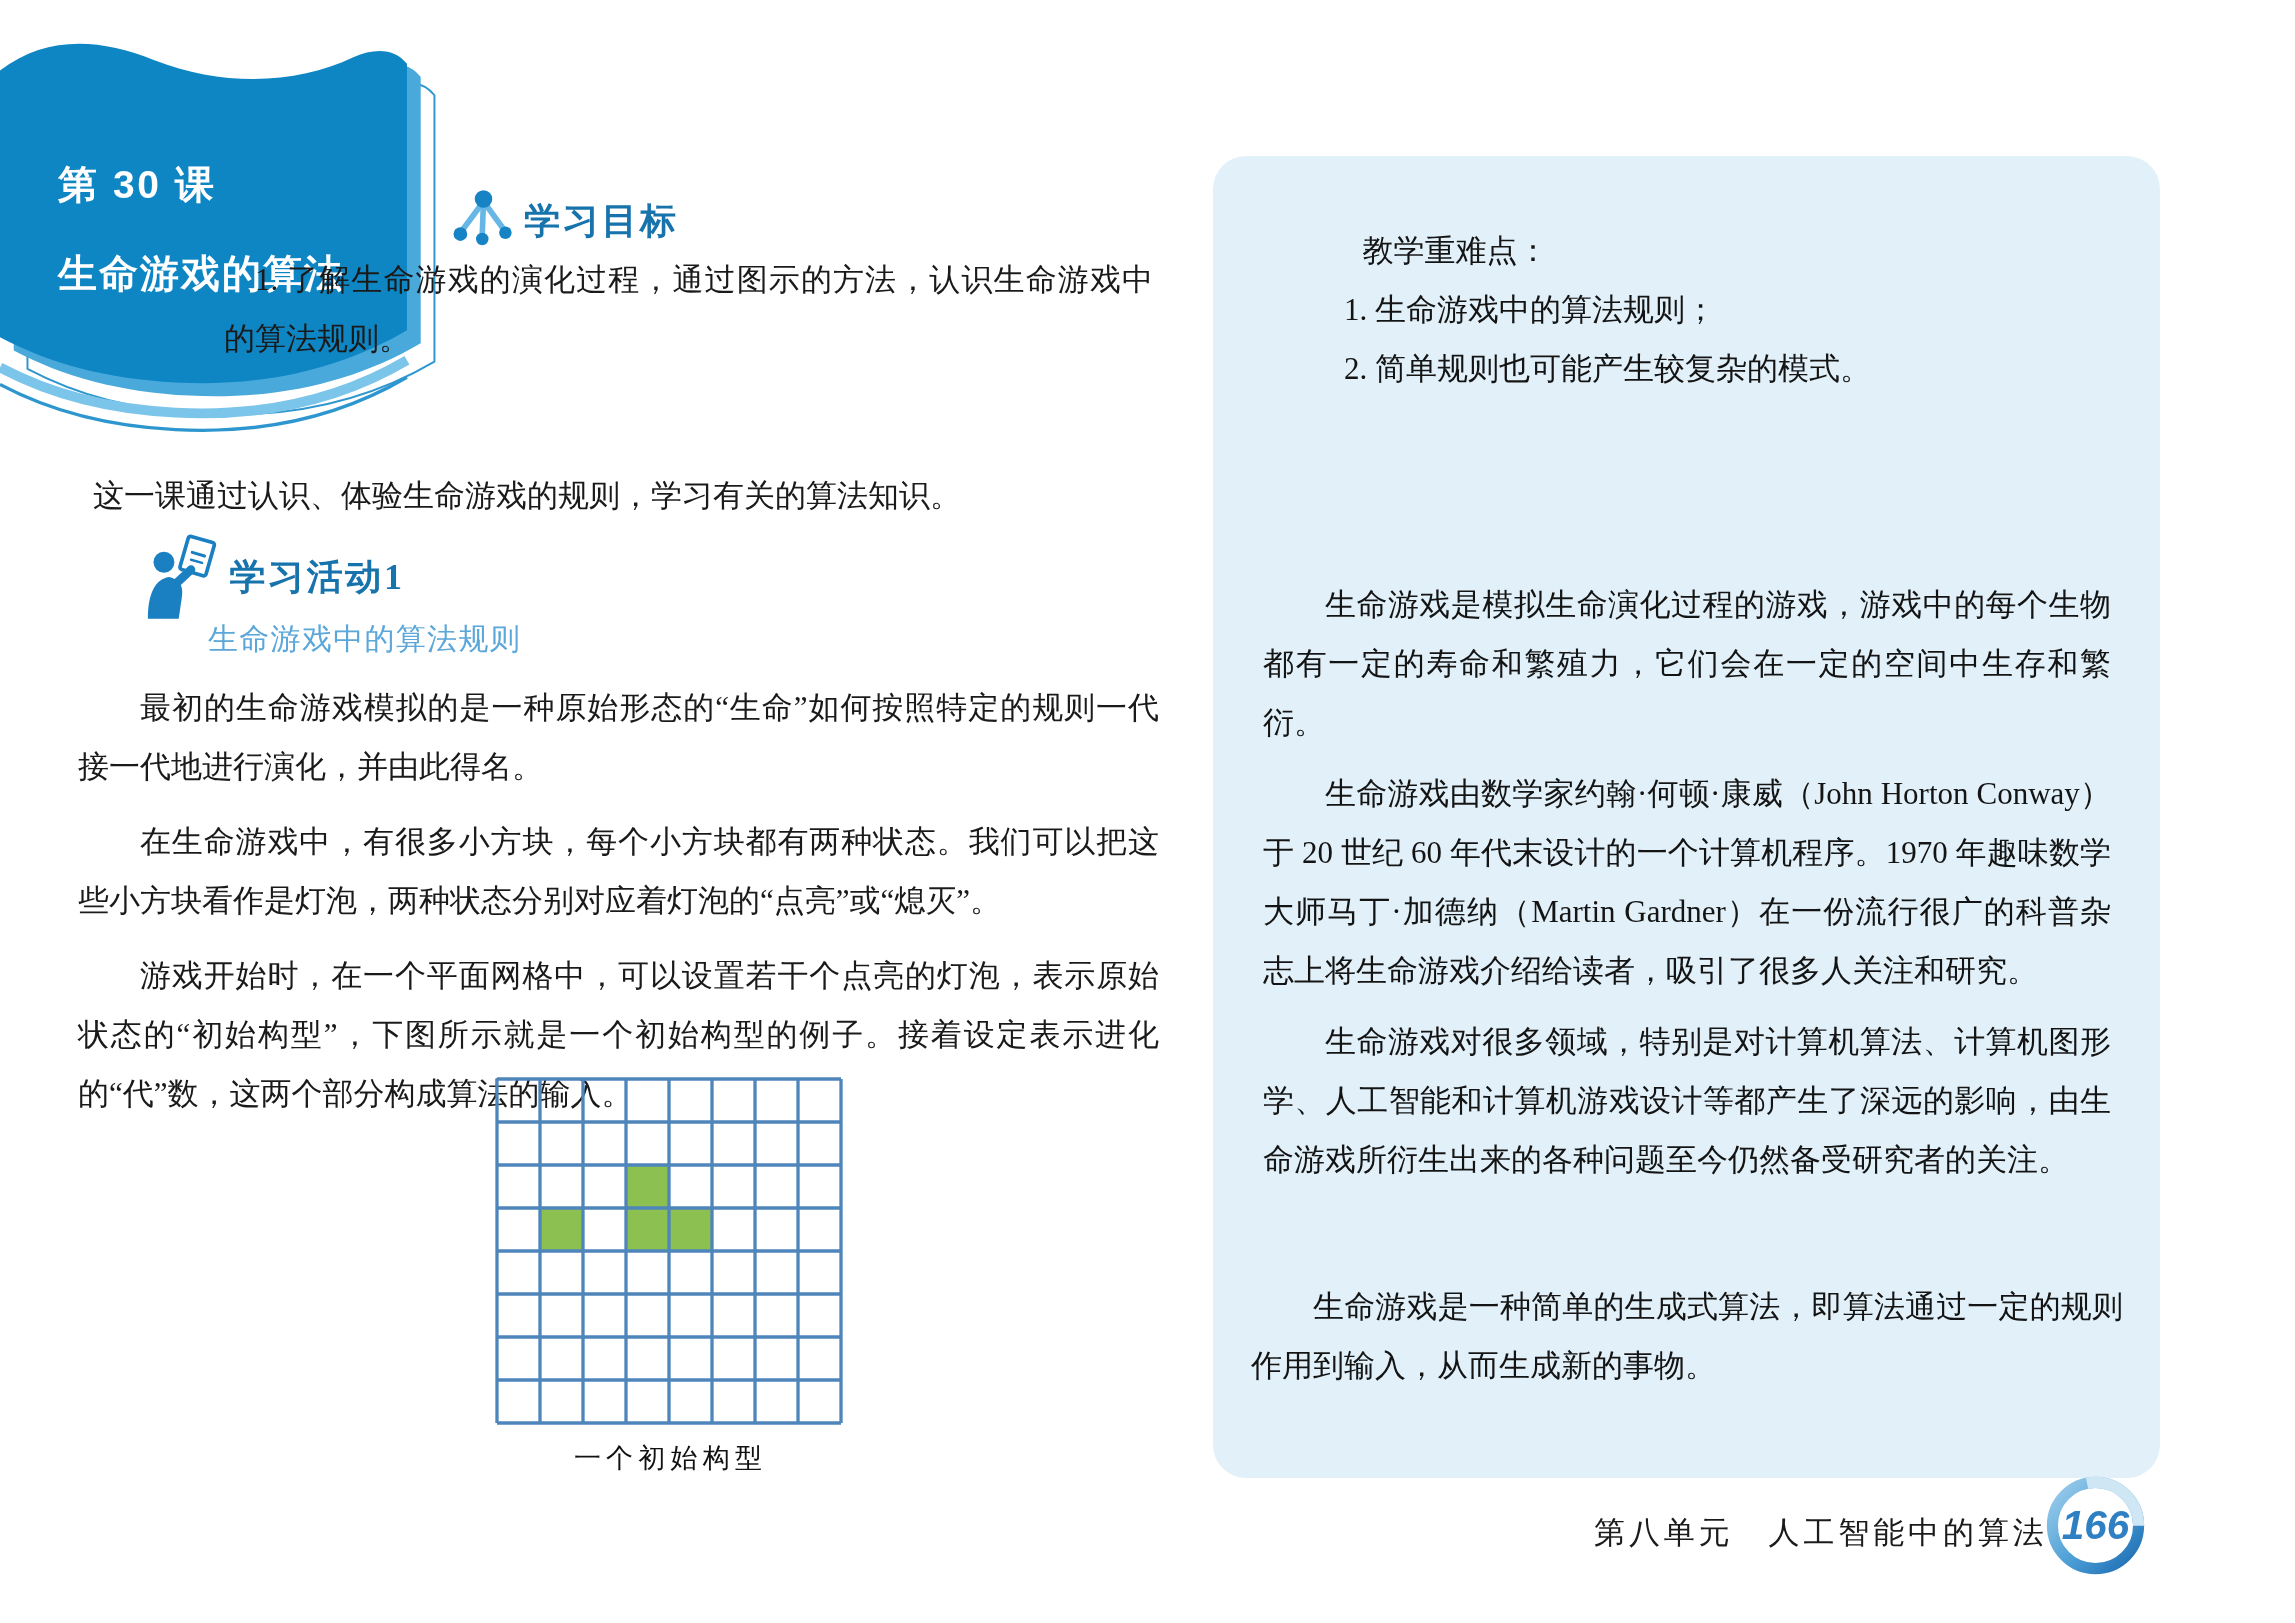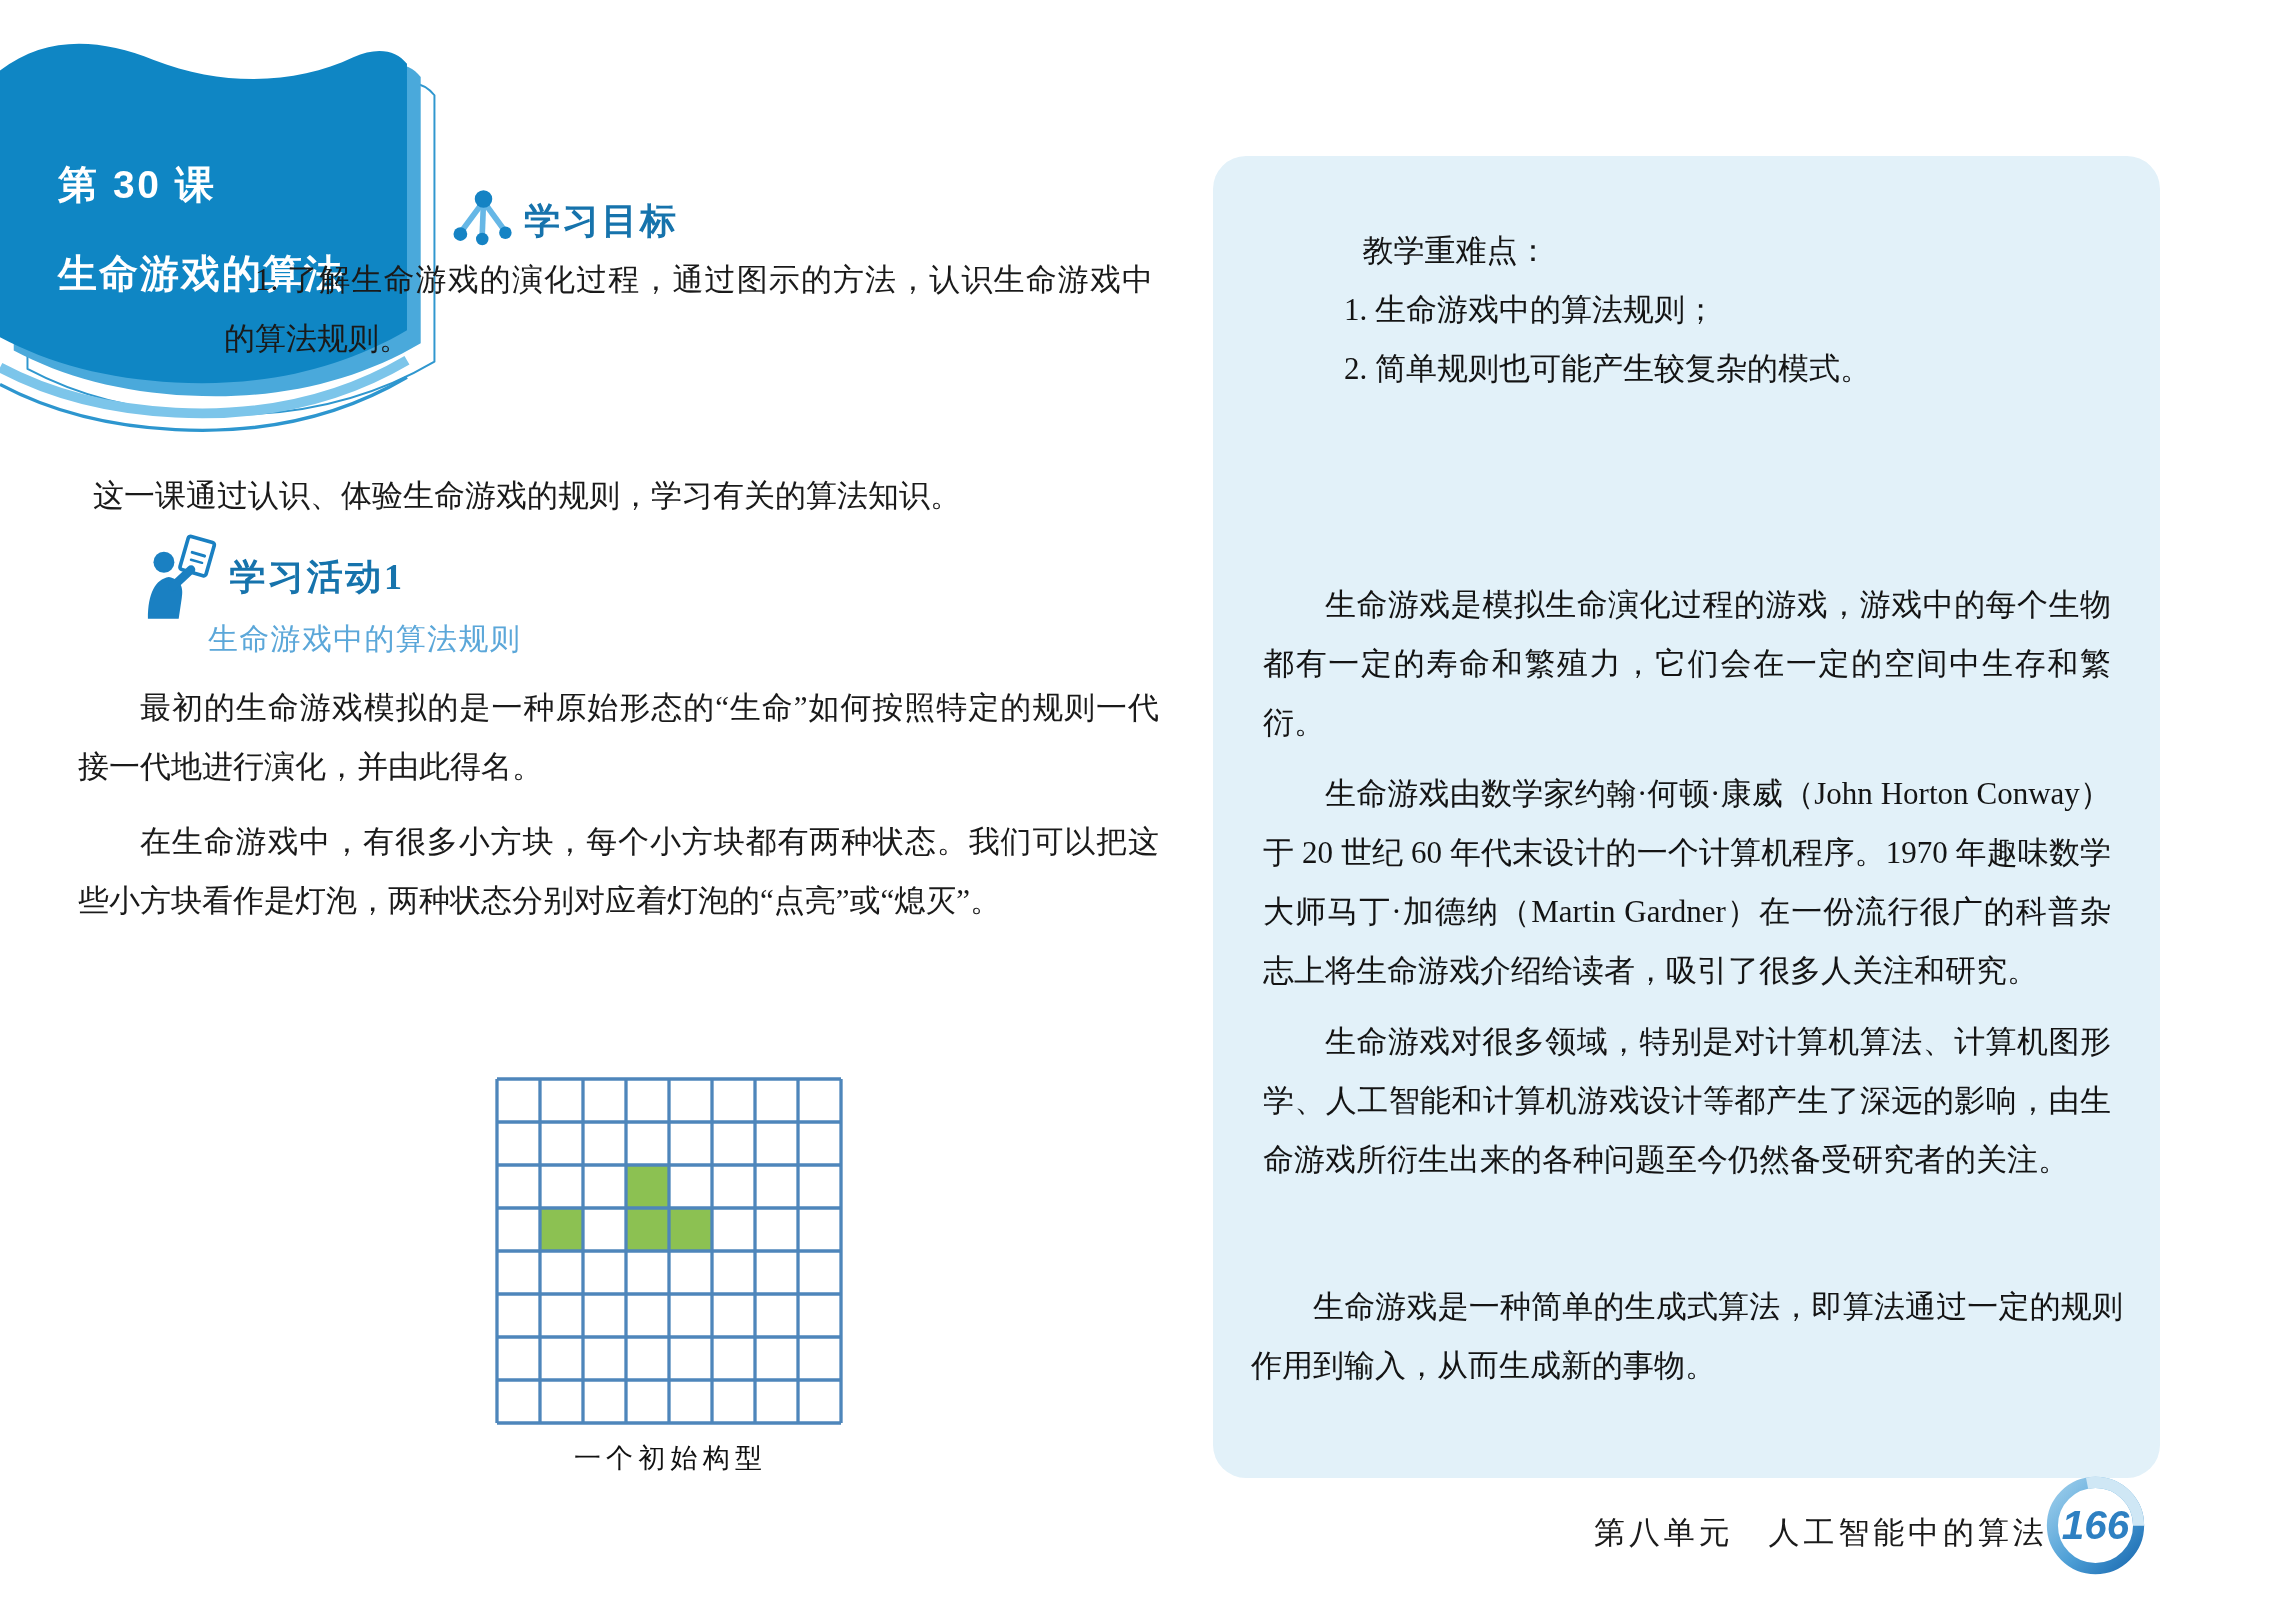--- a/index.html
+++ b/index.html
@@ -111,20 +111,21 @@
       <line x1="48" y1="86" x2="78" y2="58" stroke="#1a80c2" stroke-width="14" stroke-linecap="round"></line>
     </svg>
     <span class="htitle">学习活动1</span>
   </div>
 
   <div class="subtitle">生命游戏中的算法规则</div>
 
   <div class="body-paras">
     <p class="para">最初的生命游戏模拟的是一种原始形态的“生命”如何按照特定的规则一代接一代地进行演化，并由此得名。</p>
     <p class="para">在生命游戏中，有很多小方块，每个小方块都有两种状态。我们可以把这些小方块看作是灯泡，两种状态分别对应着灯泡的“点亮”或“熄灭”。</p>
+    <p class="para">游戏开始时，在一个平面网格中，可以设置若干个点亮的灯泡，表示原始状态的“初始构型”，下图所示就是一个初始构型的例子。接着设定表示进化的“代”数，这两个部分构成算法的输入。</p>
   </div>
 
   <svg id="life-grid" class="grid-figure" aria-hidden="true" viewBox="-3 -3 526 526">
       <rect x="195" y="130" width="65" height="65" fill="#8cc152"></rect>
       <rect x="65" y="195" width="65" height="65" fill="#8cc152"></rect>
       <rect x="195" y="195" width="65" height="65" fill="#8cc152"></rect>
       <rect x="260" y="195" width="65" height="65" fill="#8cc152"></rect>
       <line x1="0" y1="0" x2="0" y2="520" stroke="#4e86bb" stroke-width="5"></line>
       <line x1="65" y1="0" x2="65" y2="520" stroke="#4e86bb" stroke-width="5"></line>
       <line x1="130" y1="0" x2="130" y2="520" stroke="#4e86bb" stroke-width="5"></line>

